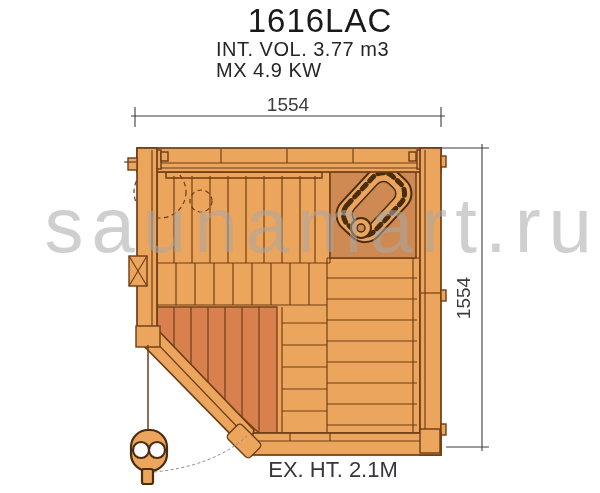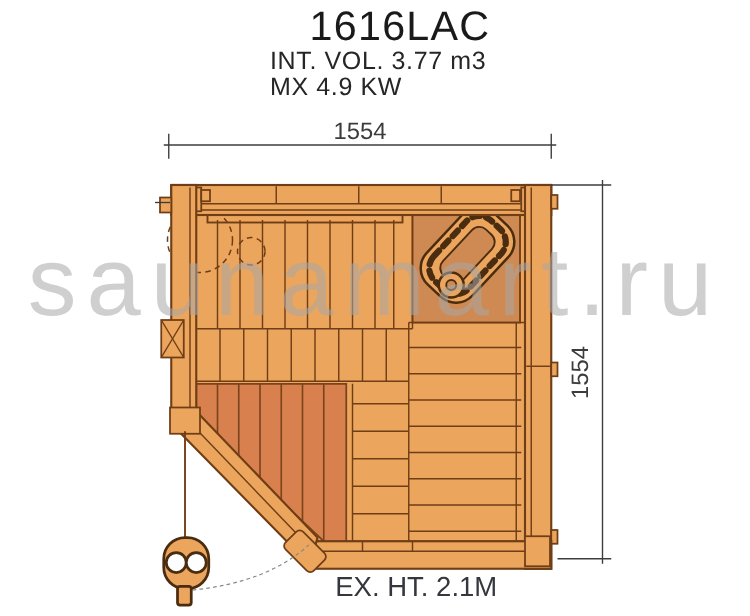--- a/index.html
+++ b/index.html
@@ -8,21 +8,21 @@
     --dim-line:#3C3C3C; --text:#1A1A1A; --label:#35363E; --watermark-gray:#A8A8A8;
   }
   html,body{margin:0;padding:0;background:#fff;}
   #page{position:relative;width:600px;height:493px;background:#fff;overflow:hidden;
         font-family:"Liberation Sans",sans-serif;}
   #plan-svg{position:absolute;left:0;top:0;z-index:1;}
   .hdr{position:absolute;z-index:3;color:var(--text);white-space:nowrap;}
   .hdr-model{top:2px;left:0;width:582px;text-align:center;font-size:33px;font-weight:normal;letter-spacing:1px;padding-left:29px;}
   .hdr-sub{left:216px;font-size:20px;color:#262626;letter-spacing:.5px;}
   .hdr-vol{top:38px;} .hdr-pow{top:59px;}
-  #watermark{position:absolute;z-index:2;top:186px;left:0;width:600px;text-align:center;
+  #watermark{position:absolute;z-index:2;top:186px;left:0;width:600px;text-align:right;
     font-size:78px;line-height:1;letter-spacing:8px;color:var(--watermark-gray);opacity:.55;
     white-space:nowrap;pointer-events:none;}
   
   .wall{fill:var(--wood);stroke:var(--outline);stroke-width:1.7;}
   .block{fill:var(--wood);stroke:var(--outline);stroke-width:1.4;}
   .interior{fill:var(--wood);stroke:var(--outline);stroke-width:1.2;}
   .platform{fill:var(--wood-dark);stroke:var(--outline);stroke-width:1.5;}
   .plank{stroke:var(--outline);stroke-width:1.15;fill:none;}
   .plank-red{stroke:var(--red-outline);stroke-width:1.3;fill:none;}
   .redfloor{fill:var(--floor-red);stroke:var(--red-outline);stroke-width:1.4;}

